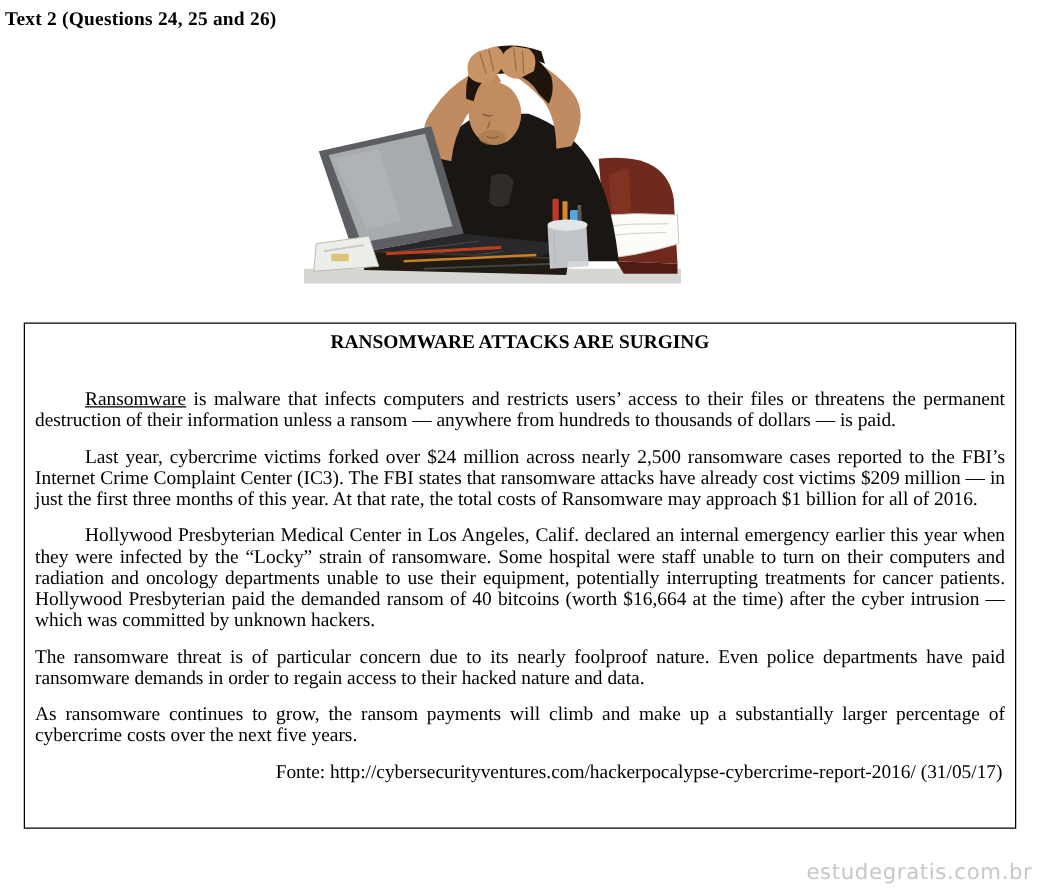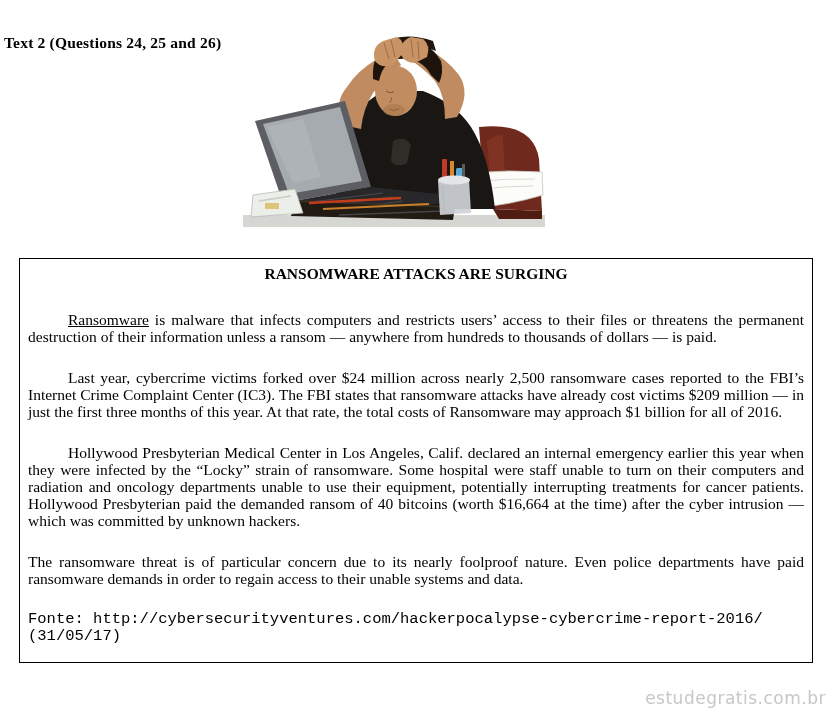--- a/index.html
+++ b/index.html
@@ -8,50 +8,49 @@
     background: #ffffff;
     position: relative;
     overflow: hidden;
     font-family: "Liberation Serif", serif;
     color: #000;
   }
   .doc-header {
     position: absolute; left: 4px; top: 7px;
     font-size: 15.5px; font-weight: bold;
     letter-spacing: 0.2px;
-    margin-top: 27px;
   }
   .photo-wrap {
     position: absolute; left: 243px; top: 31px;
     width: 302px; height: 196px;
   }
   .article-box {
     position: absolute; left: 19px; top: 258px;
     width: 794px; min-height: 405px;
     border: 1px solid #000;
     box-sizing: border-box;
     padding: 5px 8px 4px 8px;
     font-size: 15.5px; line-height: 17px;
   }
   .article-title {
     text-align: center;
     font-weight: bold;
     margin: 1px 0 29px 0;
     font-size: 15.5px;
   }
   .article-box p {
-    margin: 24px 0;
+    margin: 12px 0;
     text-align: justify;
   }
   .article-box p.indent { text-indent: 40px; }
   .uline { text-decoration: underline; }
   .source-line {
+    text-align: right;
     margin-top: 6px;
     padding-right: 2px;
-    font-family: Liberation Mono, monospace;
   }
   .watermark {
     position: absolute; right: 5px; bottom: 5px;
     font-family: "DejaVu Sans", sans-serif;
     font-size: 17px;
     color: #c7c7c7;
     letter-spacing: 0.5px;
   }
 </style>
 </head>
@@ -119,17 +118,18 @@
     <ellipse cx="211" cy="149" rx="16" ry="4.5" fill="#e2e6e9"></ellipse>
     <path d="M200 154 L201 180" stroke="#b6bcc0" stroke-width="1.5" fill="none"></path>
   </svg>
 </div>
 
 <div class="article-box">
   <div class="article-title">RANSOMWARE ATTACKS ARE SURGING</div>
   <p class="indent"><span class="uline">Ransomware</span><span> is malware that infects computers and restricts users’ access to their files or threatens the permanent destruction of their information unless a ransom — anywhere from hundreds to thousands of dollars — is paid.</span></p>
   <p class="indent">Last year, cybercrime victims forked over $24 million across nearly 2,500 ransomware cases reported to the FBI’s Internet Crime Complaint Center (IC3). The FBI states that ransomware attacks have already cost victims $209 million — in just the first three months of this year. At that rate, the total costs of Ransomware may approach $1 billion for all of 2016.</p>
   <p class="indent">Hollywood Presbyterian Medical Center in Los Angeles, Calif. declared an internal emergency earlier this year when they were infected by the “Locky” strain of ransomware. Some hospital were staff unable to turn on their computers and radiation and oncology departments unable to use their equipment, potentially interrupting treatments for cancer patients. Hollywood Presbyterian paid the demanded ransom of 40 bitcoins (worth $16,664 at the time) after the cyber intrusion — which was committed by unknown hackers.</p>
-  <p>The ransomware threat is of particular concern due to its nearly foolproof nature. Even police departments have paid ransomware demands in order to regain access to their unable systems and data.</p>
+  <p>The ransomware threat is of particular concern due to its nearly foolproof nature. Even police departments have paid ransomware demands in order to regain access to their hacked nature and data.</p>
+  <p>As ransomware continues to grow, the ransom payments will climb and make up a substantially larger percentage of cybercrime costs over the next five years.</p>
   <div class="source-line">Fonte: http://cybersecurityventures.com/hackerpocalypse-cybercrime-report-2016/ (31/05/17)</div>
 </div>
 
 <div class="watermark">estudegratis.com.br</div>
 
 </body></html>

